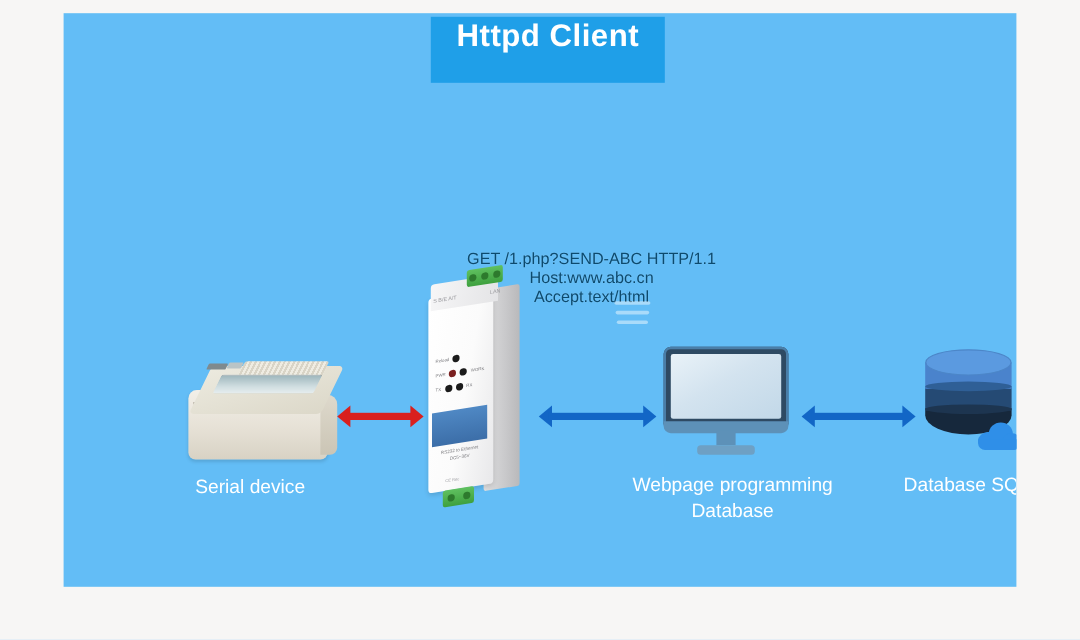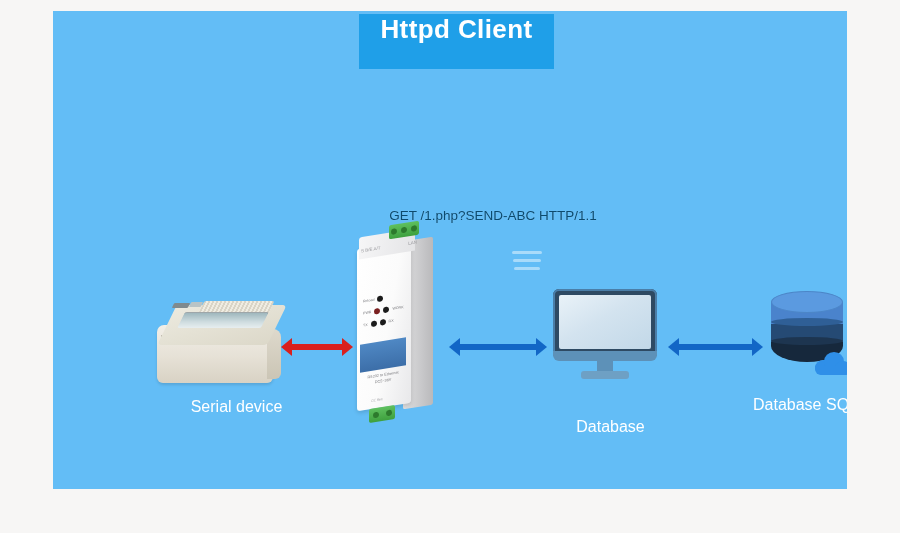--- a/index.html
+++ b/index.html
@@ -74,21 +74,21 @@
 
   
   .node-label {
     position: absolute;
     color: #ffffff;
     font-size: 16px;
     line-height: 22px;
     text-align: center;
     white-space: nowrap;
   }
-  #label-serial   { left: 76px;  top: 385px; width: 215px; }
+  #label-serial   { left: 48px;  top: 385px; width: 215px; }
   #label-webpage  { left: 425px; top: 383px; width: 265px; white-space: normal; }
   #label-database { left: 655px; top: 383px; width: 195px; }
 
   
   .arrow { position: absolute; height: 18px; }
   .arrow .shaft {
     position: absolute; top: 6px; left: 8px; right: 8px; height: 6px;
   }
   .arrow .head {
     position: absolute; top: 0; width: 0; height: 0;
@@ -335,20 +335,22 @@
 <div id="page">
 
   <div id="stage">
 
     <div id="banner">
       <span id="banner-text">Httpd Client</span>
     </div>
 
     <div id="http-block">
       <span class="line">GET /1.php?SEND-ABC HTTP/1.1</span>
+      <span class="line">Host:www.abc.cn</span>
+      <span class="line">Accept.text/html</span>
     </div>
 
     <div id="ellipsis-marks">
       <i></i>
         <i></i>
         <i></i>
     </div>
 
     <div id="serial-device">
       <div class="body"></div>
@@ -443,19 +445,19 @@
       <span class="head right"></span>
     </div>
     <div class="arrow" id="arrow-webpage-to-database">
       <span class="head left"></span>
       <span class="shaft"></span>
       <span class="head right"></span>
     </div>
 
     <div class="node-label" id="label-serial">Serial device</div>
     <div class="node-label" id="label-webpage">
-      <br>
+      <span>Webpage programming</span><br>
       <span>Database</span>
     </div>
     <div class="node-label" id="label-database">Database SQL</div>
 
   </div>
 </div>
 
 </body></html>

